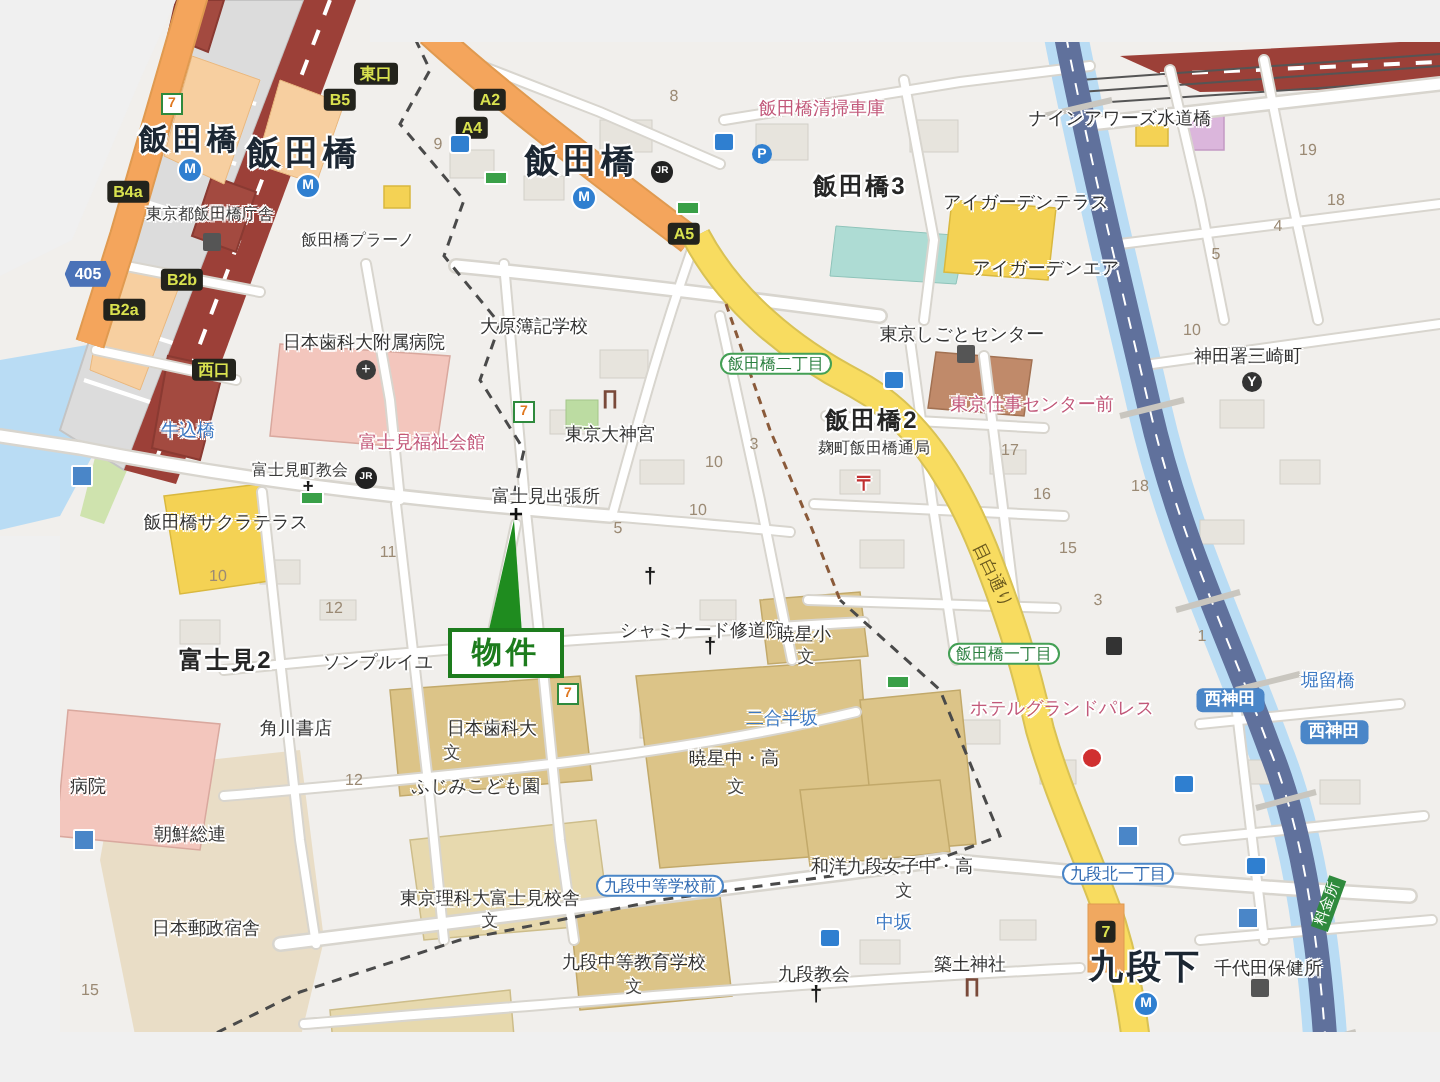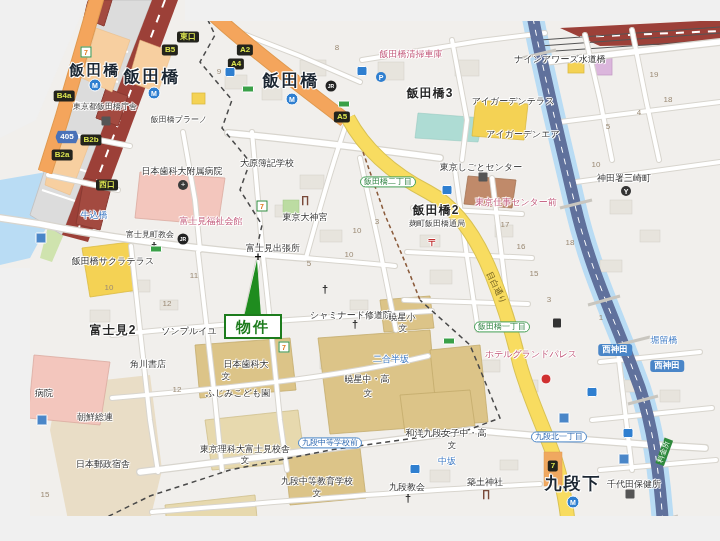--- a/index.html
+++ b/index.html
@@ -16,21 +16,21 @@
   .station-lg{font-size:17px;font-weight:bold;color:#1c2733;letter-spacing:2px;}
   .district{font-size:12px;font-weight:bold;color:#262626;letter-spacing:1px;}
   .pink{color:#c2587a;}
   .blue{color:#3c79c4;}
   .num{font-size:8px;color:#9b8a74;text-shadow:none;}
   .bun{font-size:8.5px;color:#444;}
   .roadlbl{font-size:8.5px;color:#6b5a1e;text-shadow:none;}
   .exit{background:#23231c;color:#d9e24f;font-size:8px;font-weight:bold;padding:1px 3px;
         border-radius:2px;text-shadow:none;}
   .route{background:#4a72b8;color:#fff;font-size:8px;font-weight:bold;padding:2px 5px;text-shadow:none;
-         clip-path:polygon(12% 0,88% 0,100% 50%,88% 100%,12% 100%,0 50%);margin-left:23px;}
+         clip-path:polygon(12% 0,88% 0,100% 50%,88% 100%,12% 100%,0 50%);}
   .chome{background:#fff;border:1px solid #44a055;color:#2c8040;font-size:8px;padding:0 3px;
          border-radius:7px;text-shadow:none;}
   .busstop{background:#fff;border:1px solid #4a86c8;color:#2a66b0;font-size:8px;padding:0 3px;
          border-radius:7px;text-shadow:none;}
   .areab{background:#4a86c8;color:#fff;font-size:8.5px;font-weight:bold;padding:1px 4px;
          border-radius:3px;text-shadow:none;}
   .toll{background:#2f8a3d;color:#fff;font-size:7.5px;padding:0 2px;text-shadow:none;}
   .icon{position:absolute;transform:translate(-50%,-50%);display:flex;align-items:center;
         justify-content:center;z-index:9;line-height:1;}
   .i-metro{width:11px;height:11px;border-radius:50%;background:#2f7fd0;color:#fff;font-size:7px;

